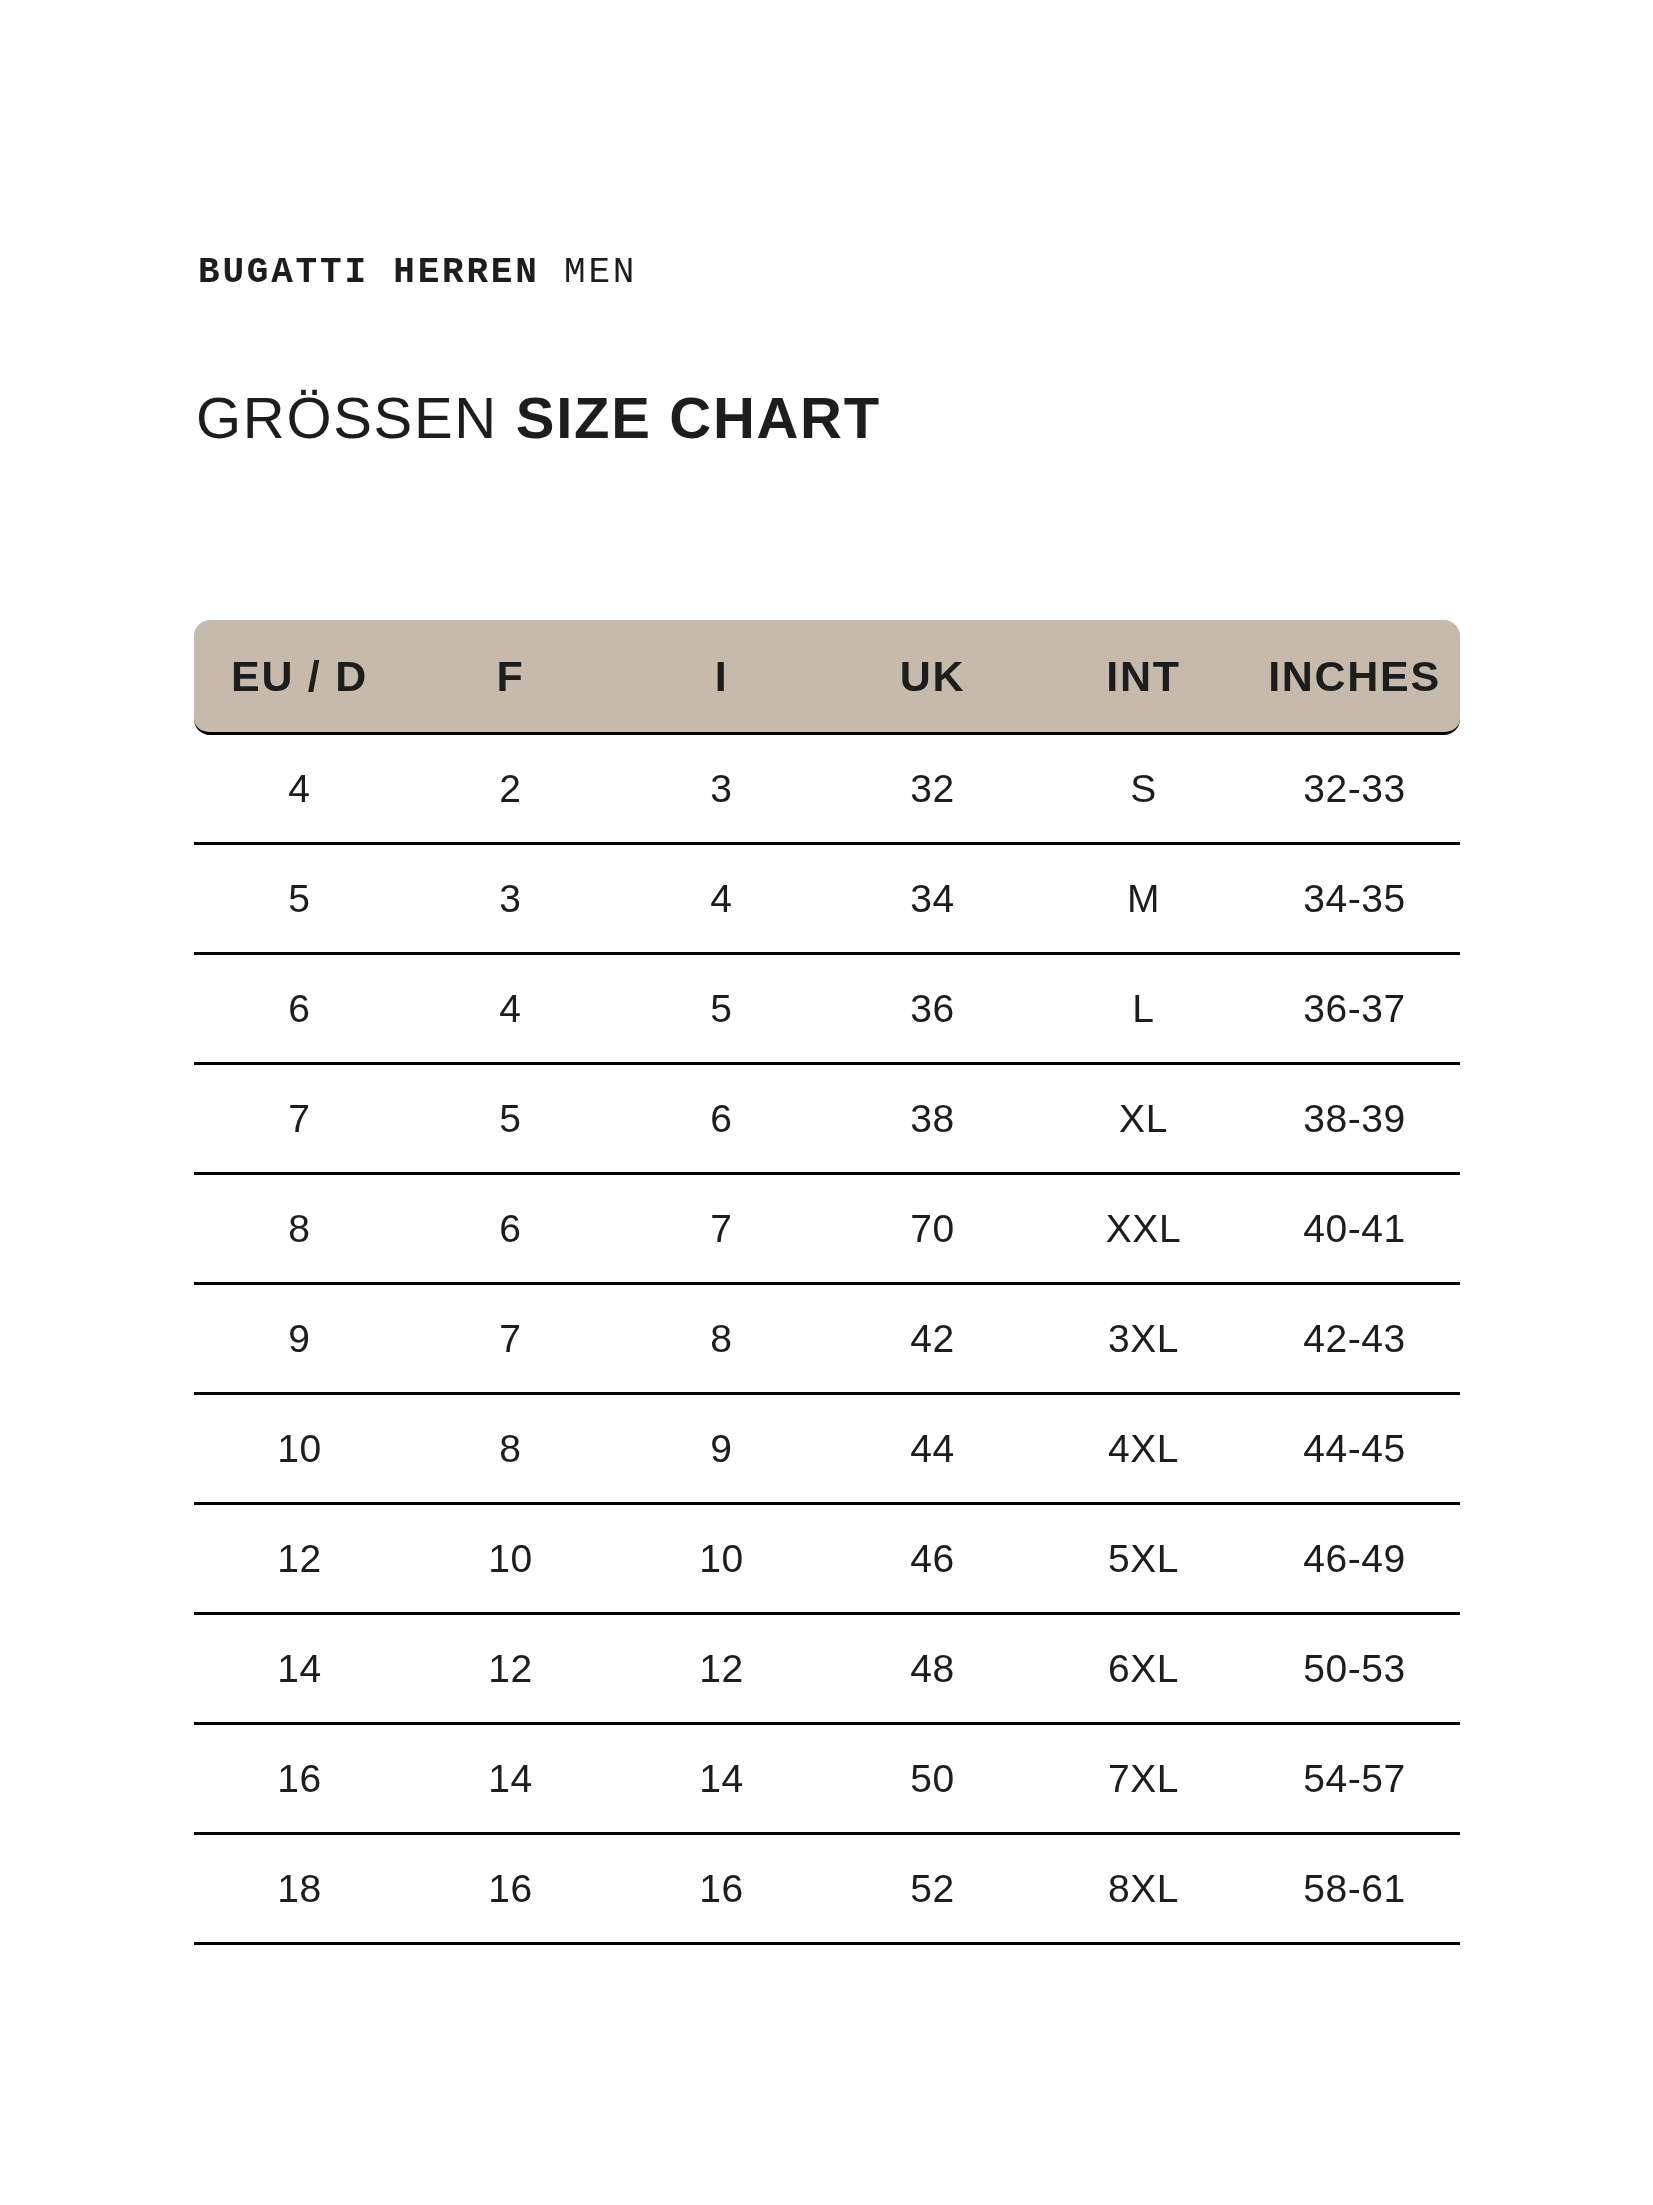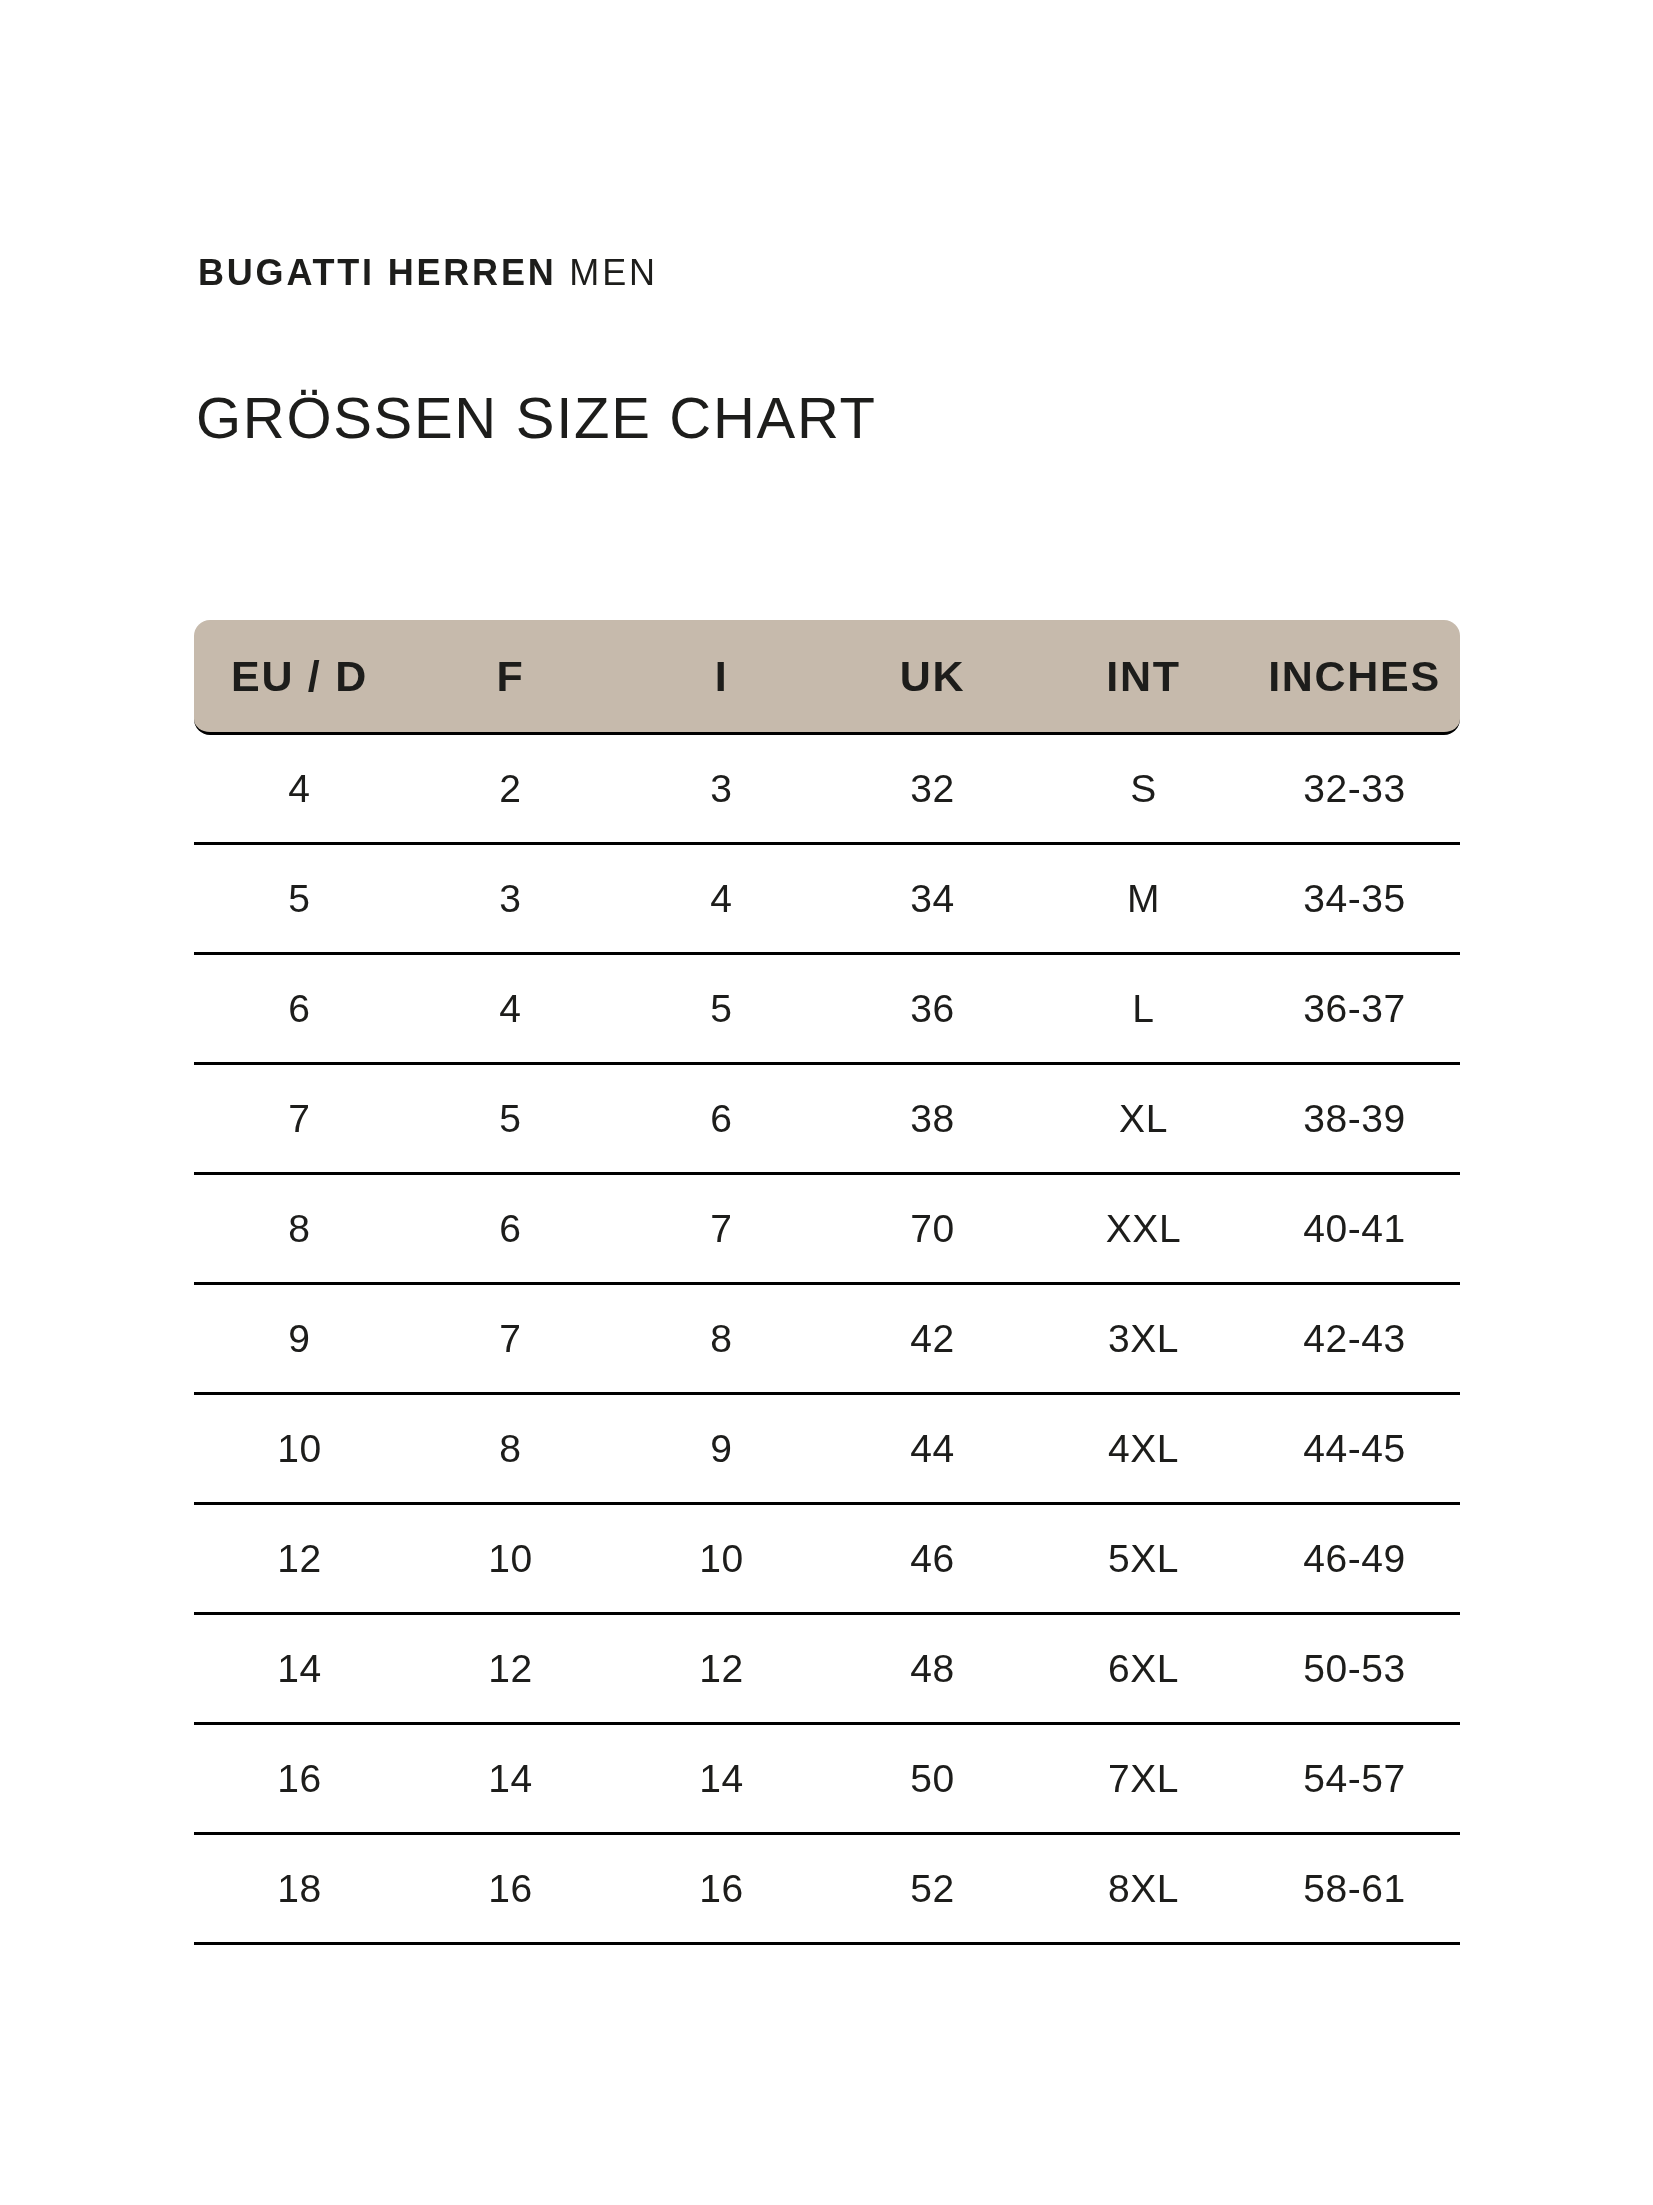--- a/index.html
+++ b/index.html
@@ -23,37 +23,38 @@
   }
   
   .brand {
     position: absolute;
     left: 198px;
     top: 255px;
     font-size: 36px;
     line-height: 36px;
     letter-spacing: 2.8px;
     white-space: nowrap;
+    font-family: Liberation Mono, monospace;
   }
   .brand .bold { font-weight: 700; }
   .brand .light { font-weight: 400; }
   
   .title-block {
     position: absolute;
     left: 196px;
     top: 373px;
     margin: 0;
     font-size: 58px;
     line-height: 89px;
     letter-spacing: 1.7px;
     font-weight: 400;
     white-space: nowrap;
   }
   .title-block .bold { font-weight: 400; }
-  .title-block .light { font-weight: 400; margin-top: 18px; }
+  .title-block .light { font-weight: 700; margin-top: 18px; }
   
   .size-table {
     position: absolute;
     left: 194px;
     top: 620px;
     width: 1266px;
   }
   .thead {
     display: flex;
     align-items: center;

